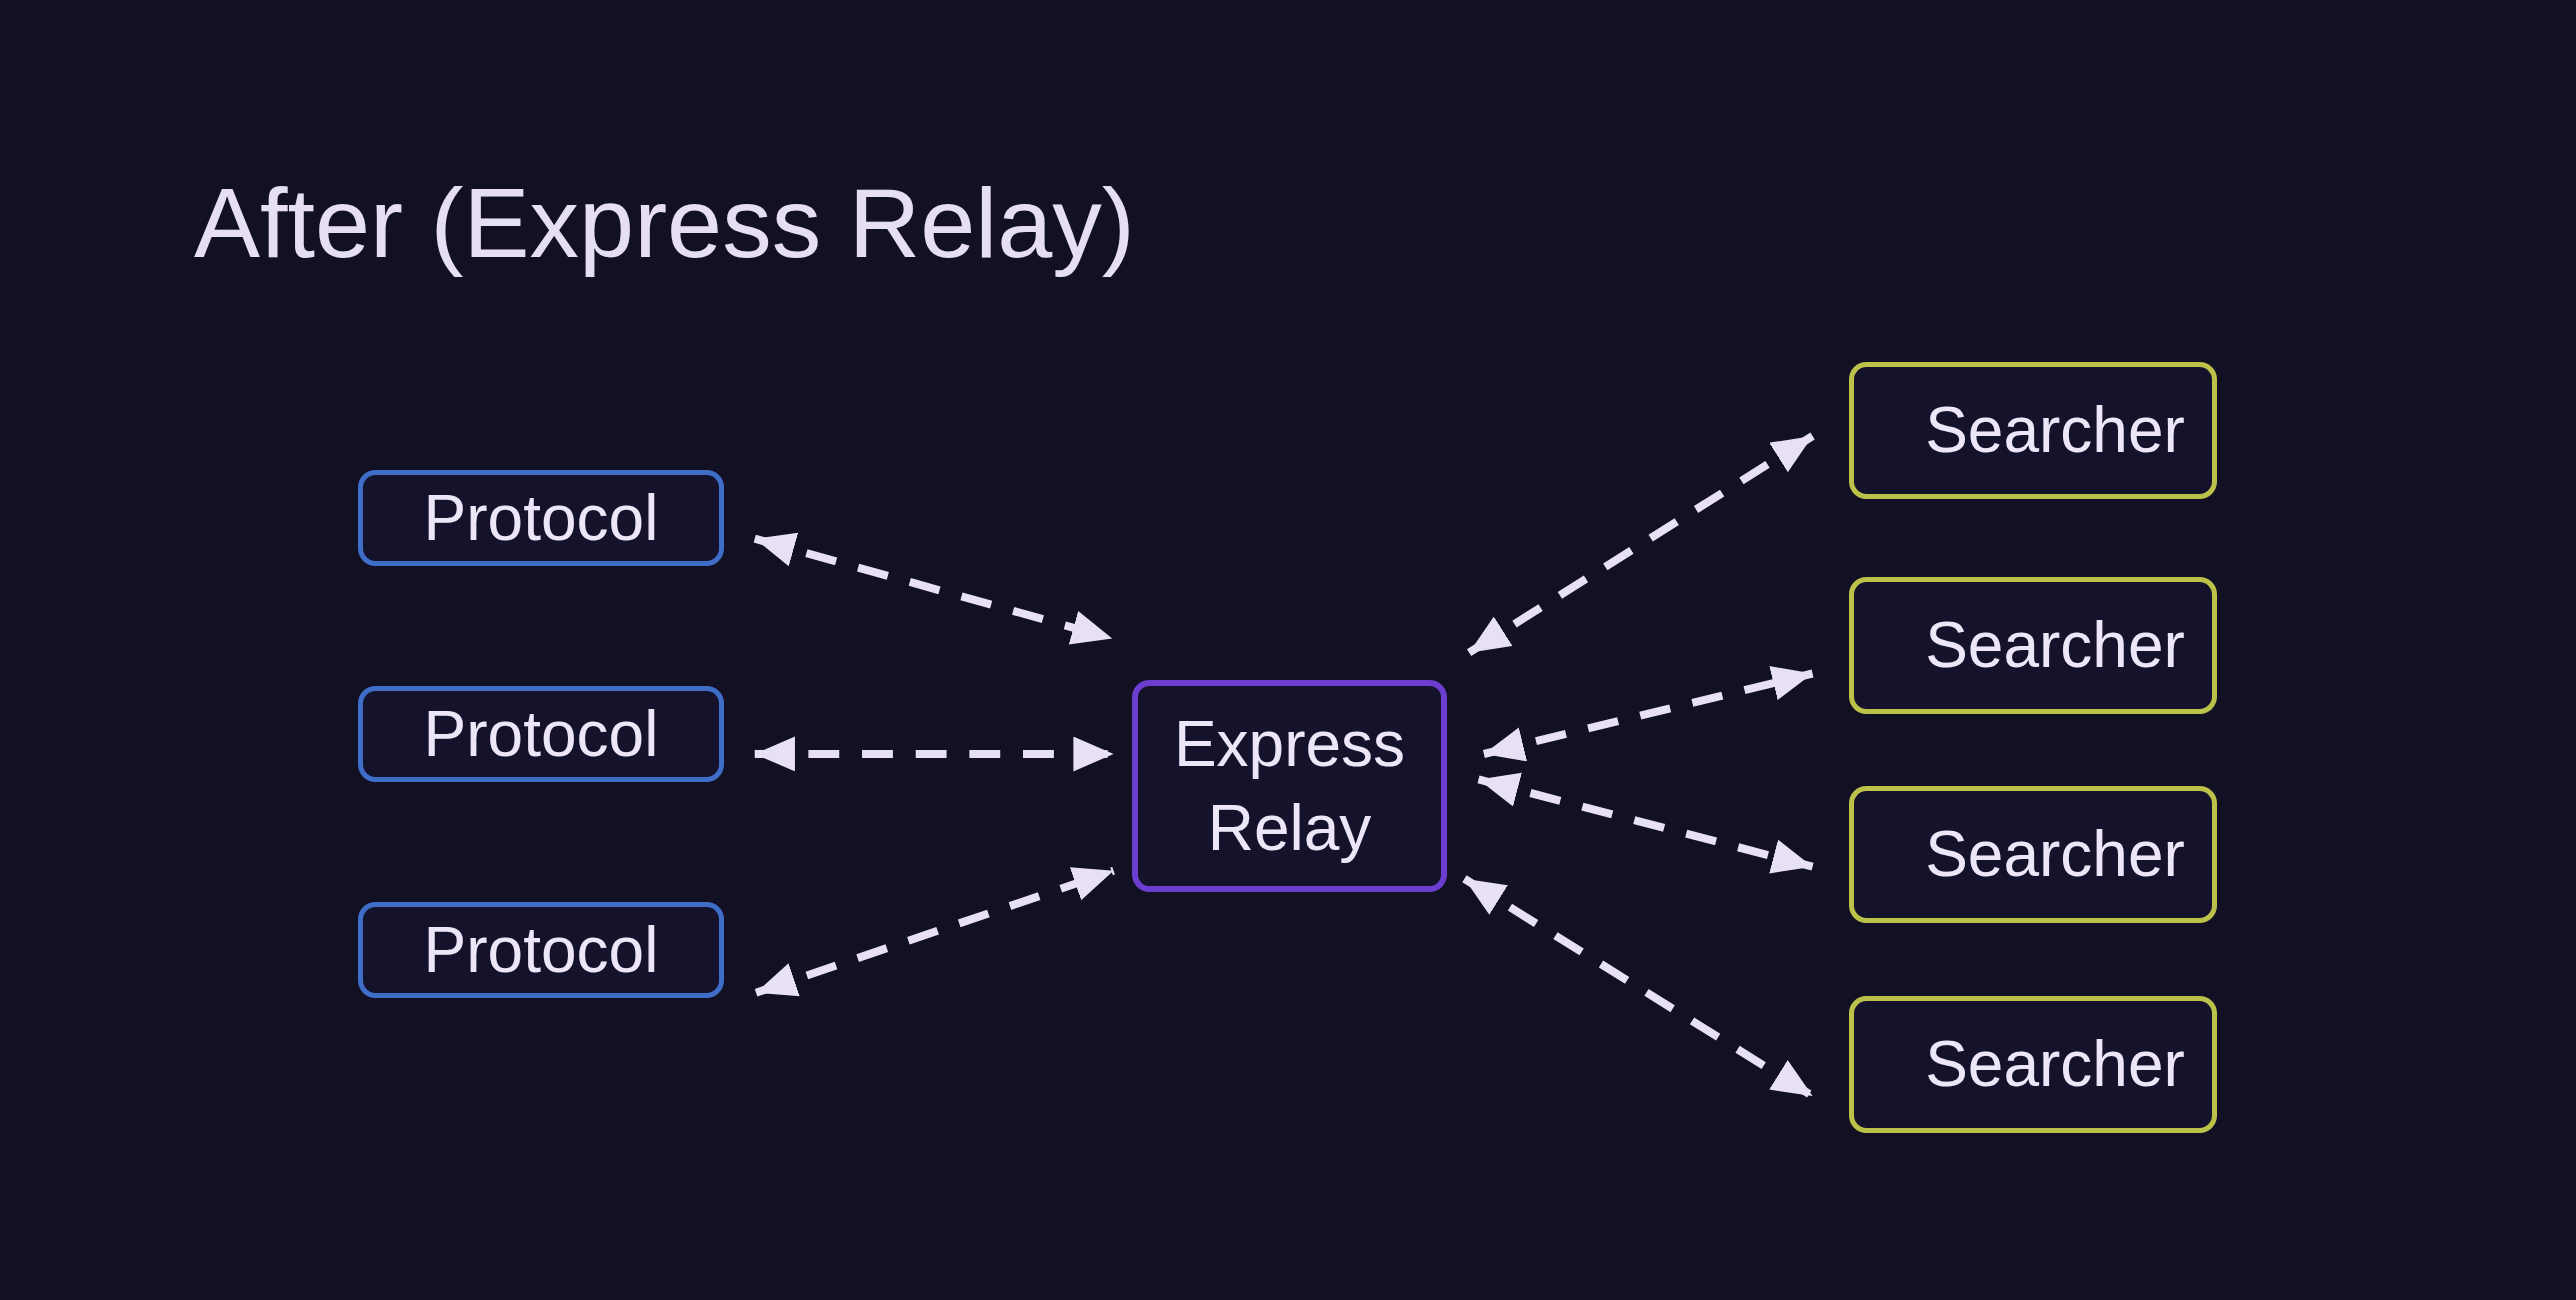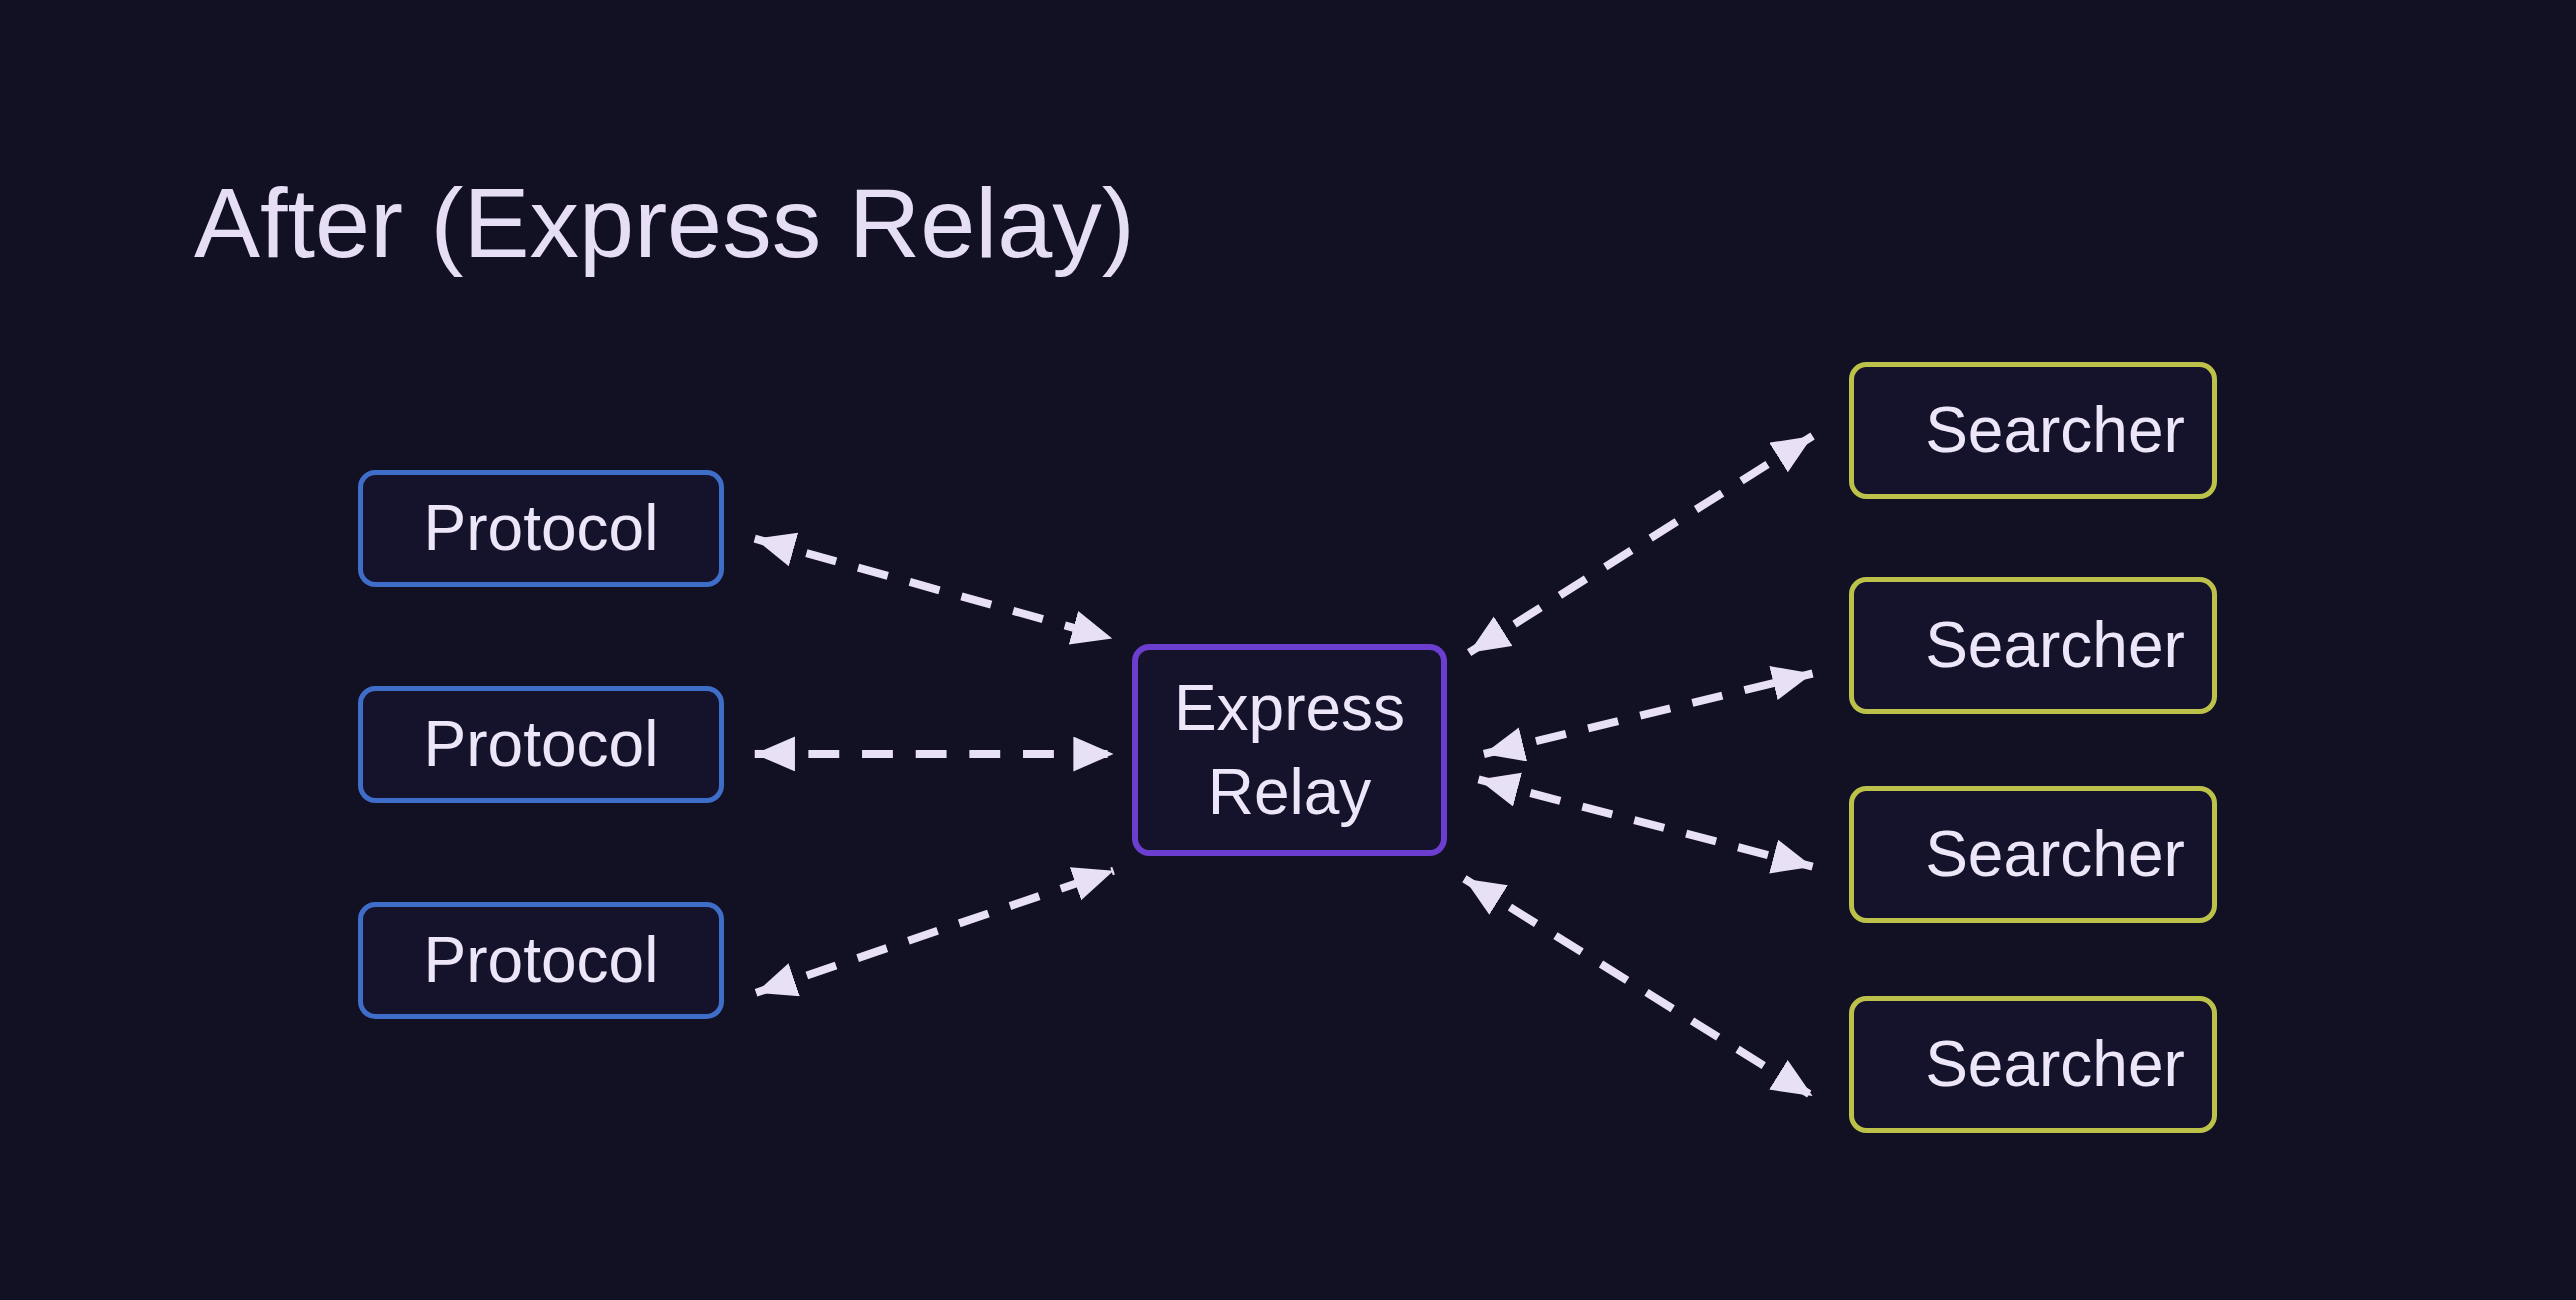--- a/index.html
+++ b/index.html
@@ -37,28 +37,28 @@
     justify-content:center;
     text-align:center;
     background:var(--c-node-fill);
     border-radius:17.4px;
     color:var(--c-text);
     font-size:64px;
     font-weight:400;
     line-height:1.32;
   }
   .node.protocol{
-    left:358px; width:366px; height:117px;
+    left:358px; width:366px; height:96px;
     border:5.4px solid var(--c-protocol);
   }
   #node-protocol-1{top:470px;}
   #node-protocol-2{top:686px;}
   #node-protocol-3{top:902px;}
   .node.express{
-    left:1132px; top:644px; width:315px; height:212px;
+    left:1132px; top:680px; width:315px; height:212px;
     border:6px solid var(--c-express);
     padding:0 20px;
   }
   .node.searcher{
     left:1849px; width:368px; height:137px;
     border:5.4px solid var(--c-searcher);
     padding-left:44px;
   }
   #node-searcher-1{top:362px;}
   #node-searcher-2{top:577px;}

